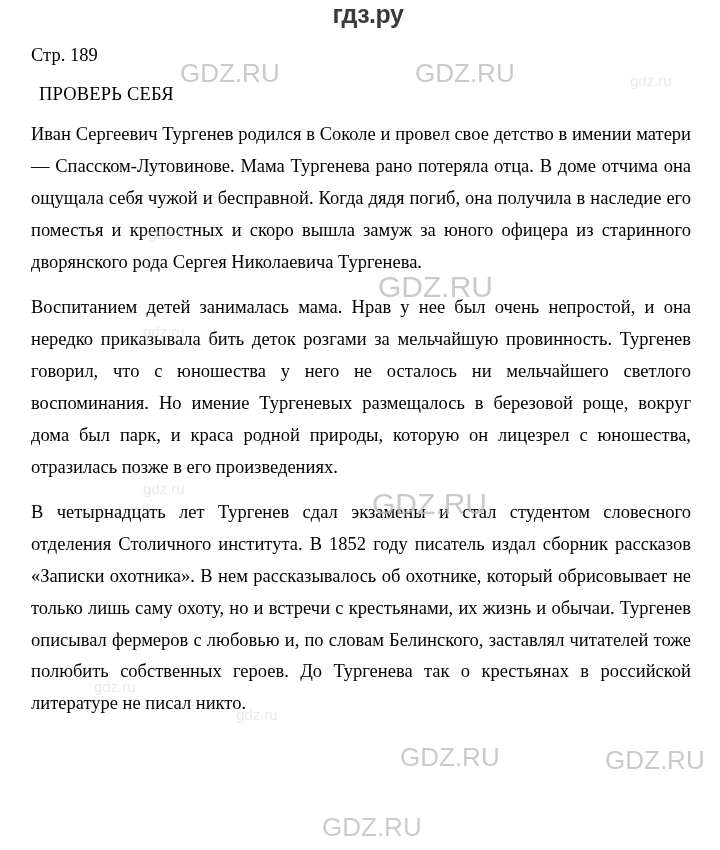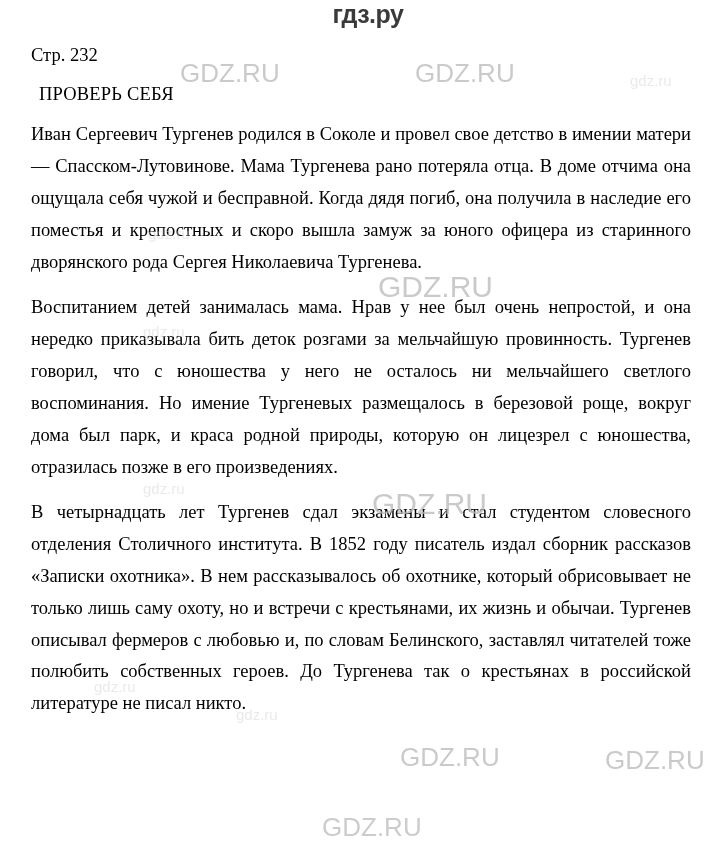--- a/index.html
+++ b/index.html
@@ -86,21 +86,21 @@
   }
 </style>
 </head>
 <body>
 
 <div class="page">
 
   <div class="site-logo">гдз.ру</div>
 
   <div class="content">
-    <div class="page-number">Стр. 232</div>
+    <div class="page-number">Стр. 189</div>
     <div class="section-title">ПРОВЕРЬ СЕБЯ</div>
     <p class="para">Иван Сергеевич Тургенев родился в Соколе и провел свое детство в имении матери— Спасском-Лутовинове. Мама Тургенева рано потеряла отца. В доме отчима она ощущала себя чужой и бесправной. Когда дядя погиб, она получила в наследие его поместья и крепостных и скоро вышла замуж за юного офицера из старинного дворянского рода Сергея Николаевича Тургенева.</p>
     <p class="para">Воспитанием детей занималась мама. Нрав у нее был очень непростой, и она нередко приказывала бить деток розгами за мельчайшую провинность. Тургенев говорил, что с юношества у него не осталось ни мельчайшего светлого воспоминания. Но имение Тургеневых размещалось в березовой роще, вокруг дома был парк, и краса родной природы, которую он лицезрел с юношества, отразилась позже в его произведениях.</p>
     <p class="para">В четырнадцать лет Тургенев сдал экзамены и стал студентом словесного отделения Столичного института. В 1852 году писатель издал сборник рассказов «Записки охотника». В нем рассказывалось об охотнике, который обрисовывает не только лишь саму охоту, но и встречи с крестьянами, их жизнь и обычаи. Тургенев описывал фермеров с любовью и, по словам Белинского, заставлял читателей тоже полюбить собственных героев. До Тургенева так о крестьянах в российской литературе не писал никто.</p>
   </div>
 
   <div id="watermark-layer">
       <div class="wm wm-strong" style="left: 180px; top: 58px; font-size: 26px;">GDZ.RU</div>
       <div class="wm wm-strong" style="left: 415px; top: 58px; font-size: 26px;">GDZ.RU</div>
       <div class="wm wm-faint" style="left: 630px; top: 72px; font-size: 15px;">gdz.ru</div>

